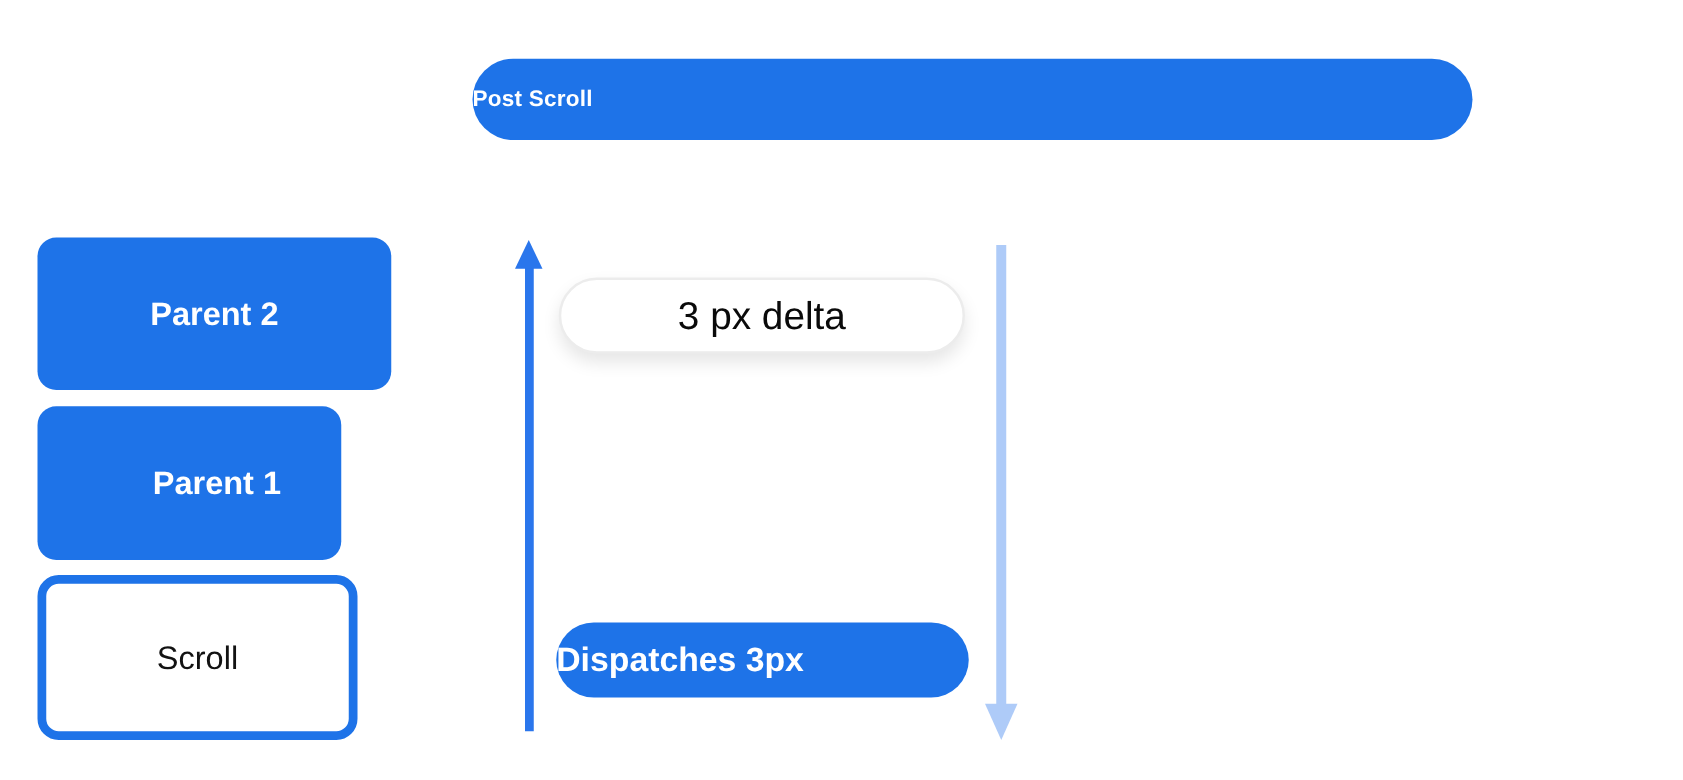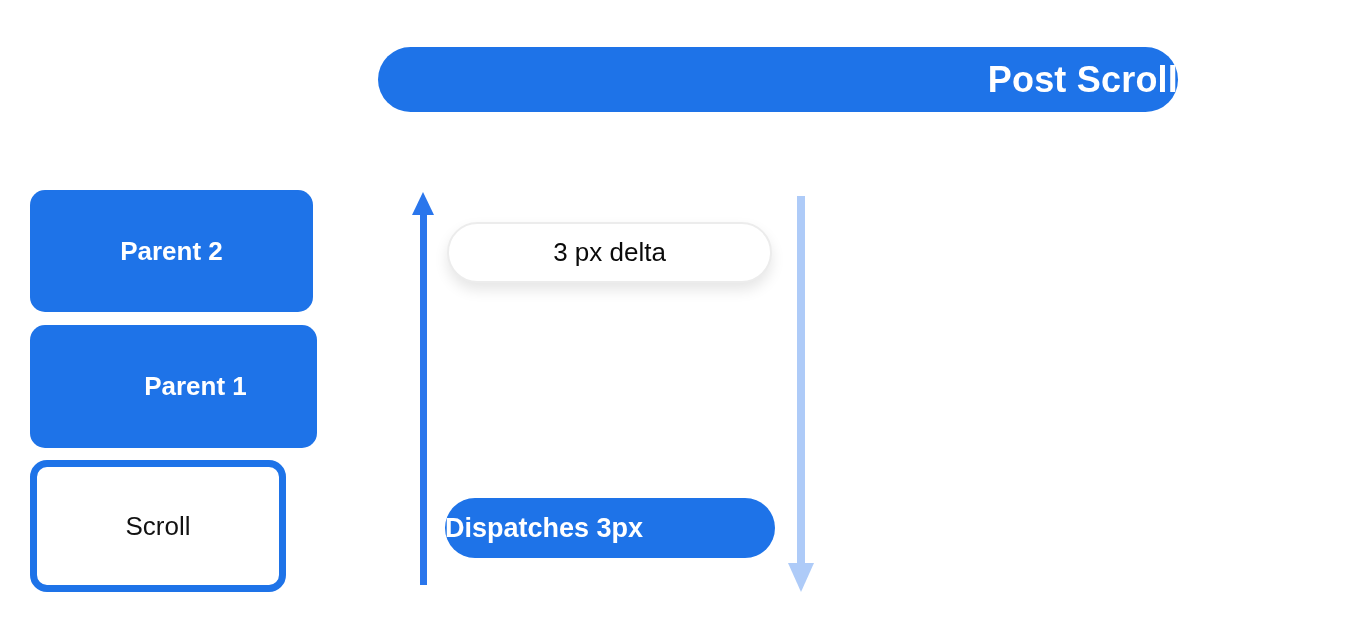--- a/index.html
+++ b/index.html
@@ -12,23 +12,23 @@
     overflow: hidden;
   }
 
   
   .banner {
     position: absolute;
     left: 378px; top: 47px;
     width: 800px; height: 65px;
     background: #1E73E8;
     border-radius: 33px;
-    display: flex; align-items: center; justify-content: flex-end;
+    display: flex; align-items: center; justify-content: flex-start;
     color: #ffffff;
-    font-size: 36px;
+    font-size: 18px;
     font-weight: bold;
     letter-spacing: 0.2px;
   }
 
   
   .node {
     position: absolute;
     display: flex; align-items: center; justify-content: center;
     font-size: 26px;
     box-sizing: border-box;
@@ -40,21 +40,21 @@
     border-radius: 15px;
   }
   .node.outlined {
     background: #ffffff;
     border: 7px solid #1E73E8;
     border-radius: 17px;
     color: #121212;
     font-weight: 500;
   }
   .node-parent2 { left: 30px; top: 190px; width: 283px; height: 122px; }
-  .node-parent1 { left: 30px; top: 325px; width: 287px; height: 123px; padding-left: 44px; }
+  .node-parent1 { left: 30px; top: 325px; width: 243px; height: 123px; padding-left: 44px; }
   .node-child   { left: 30px; top: 460px; width: 256px; height: 132px; }
 
   
   .arrow-up-shaft {
     position: absolute;
     left: 420px; top: 212px;
     width: 7px; height: 373px;
     background: #2A76EC;
   }
   .arrow-up-head {
@@ -86,21 +86,21 @@
   .delta-pill {
     position: absolute;
     left: 447px; top: 222px;
     width: 325px; height: 61px;
     background: #ffffff;
     border: 2px solid #ECECEC;
     border-radius: 32px;
     box-shadow: 0 7px 14px rgba(0,0,0,0.10);
     display: flex; align-items: center; justify-content: center;
     color: #0a0a0a;
-    font-size: 26px;
+    font-size: 31px;
     font-weight: 500;
     box-sizing: border-box;
   }
 
   
   .dispatch-pill {
     position: absolute;
     left: 445px; top: 498px;
     width: 330px; height: 60px;
     background: #1E73E8;

